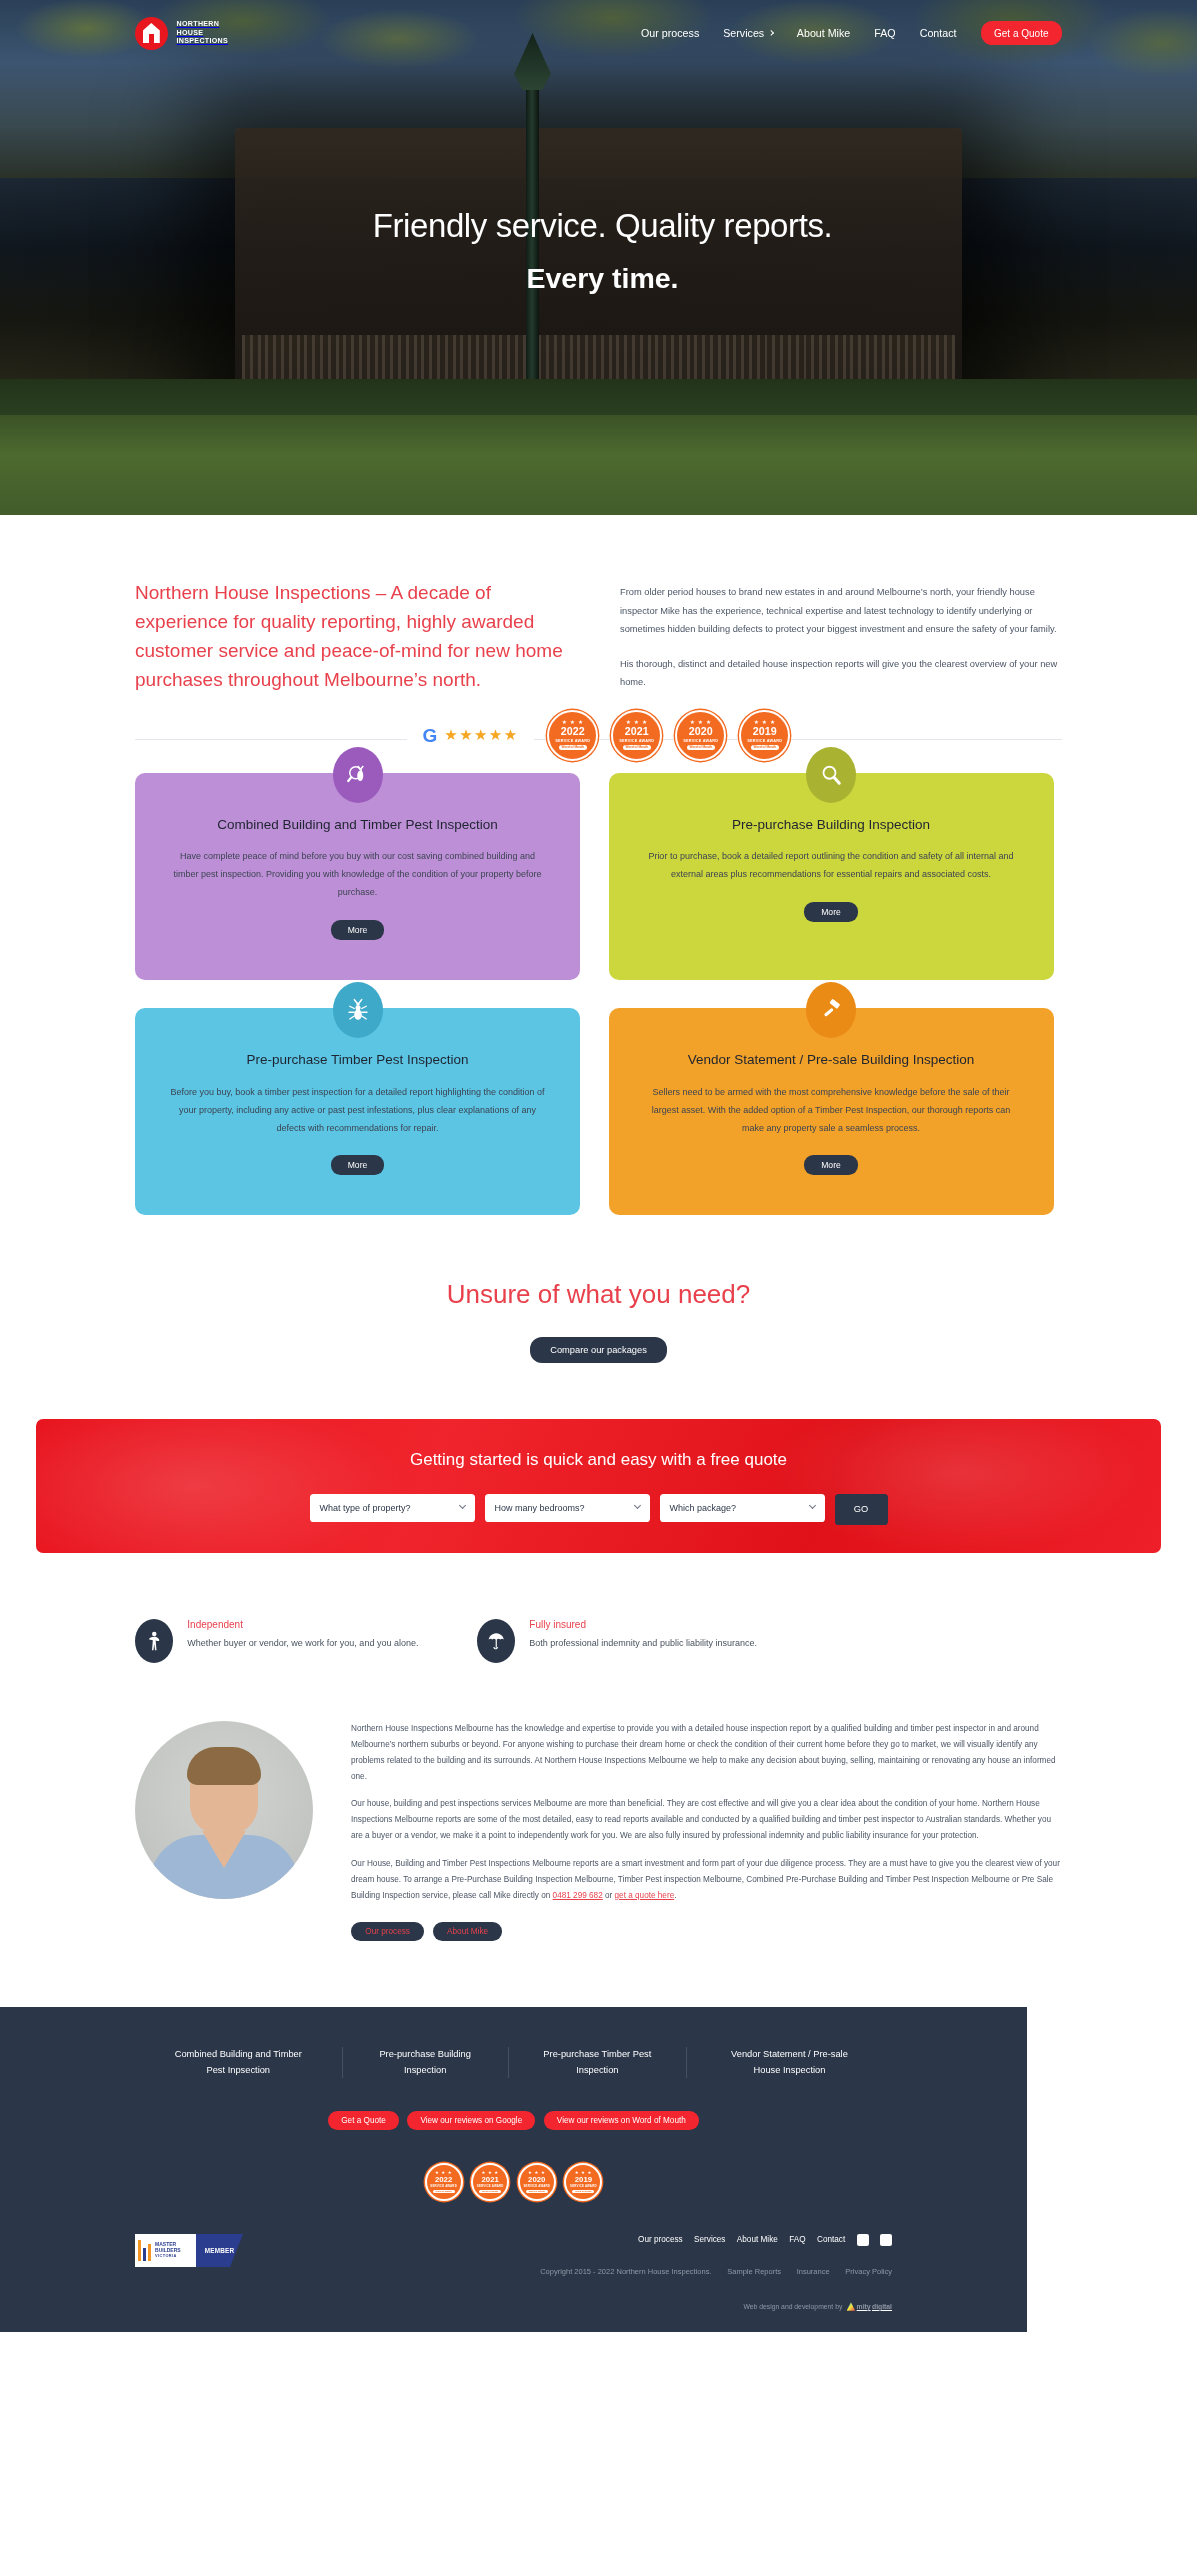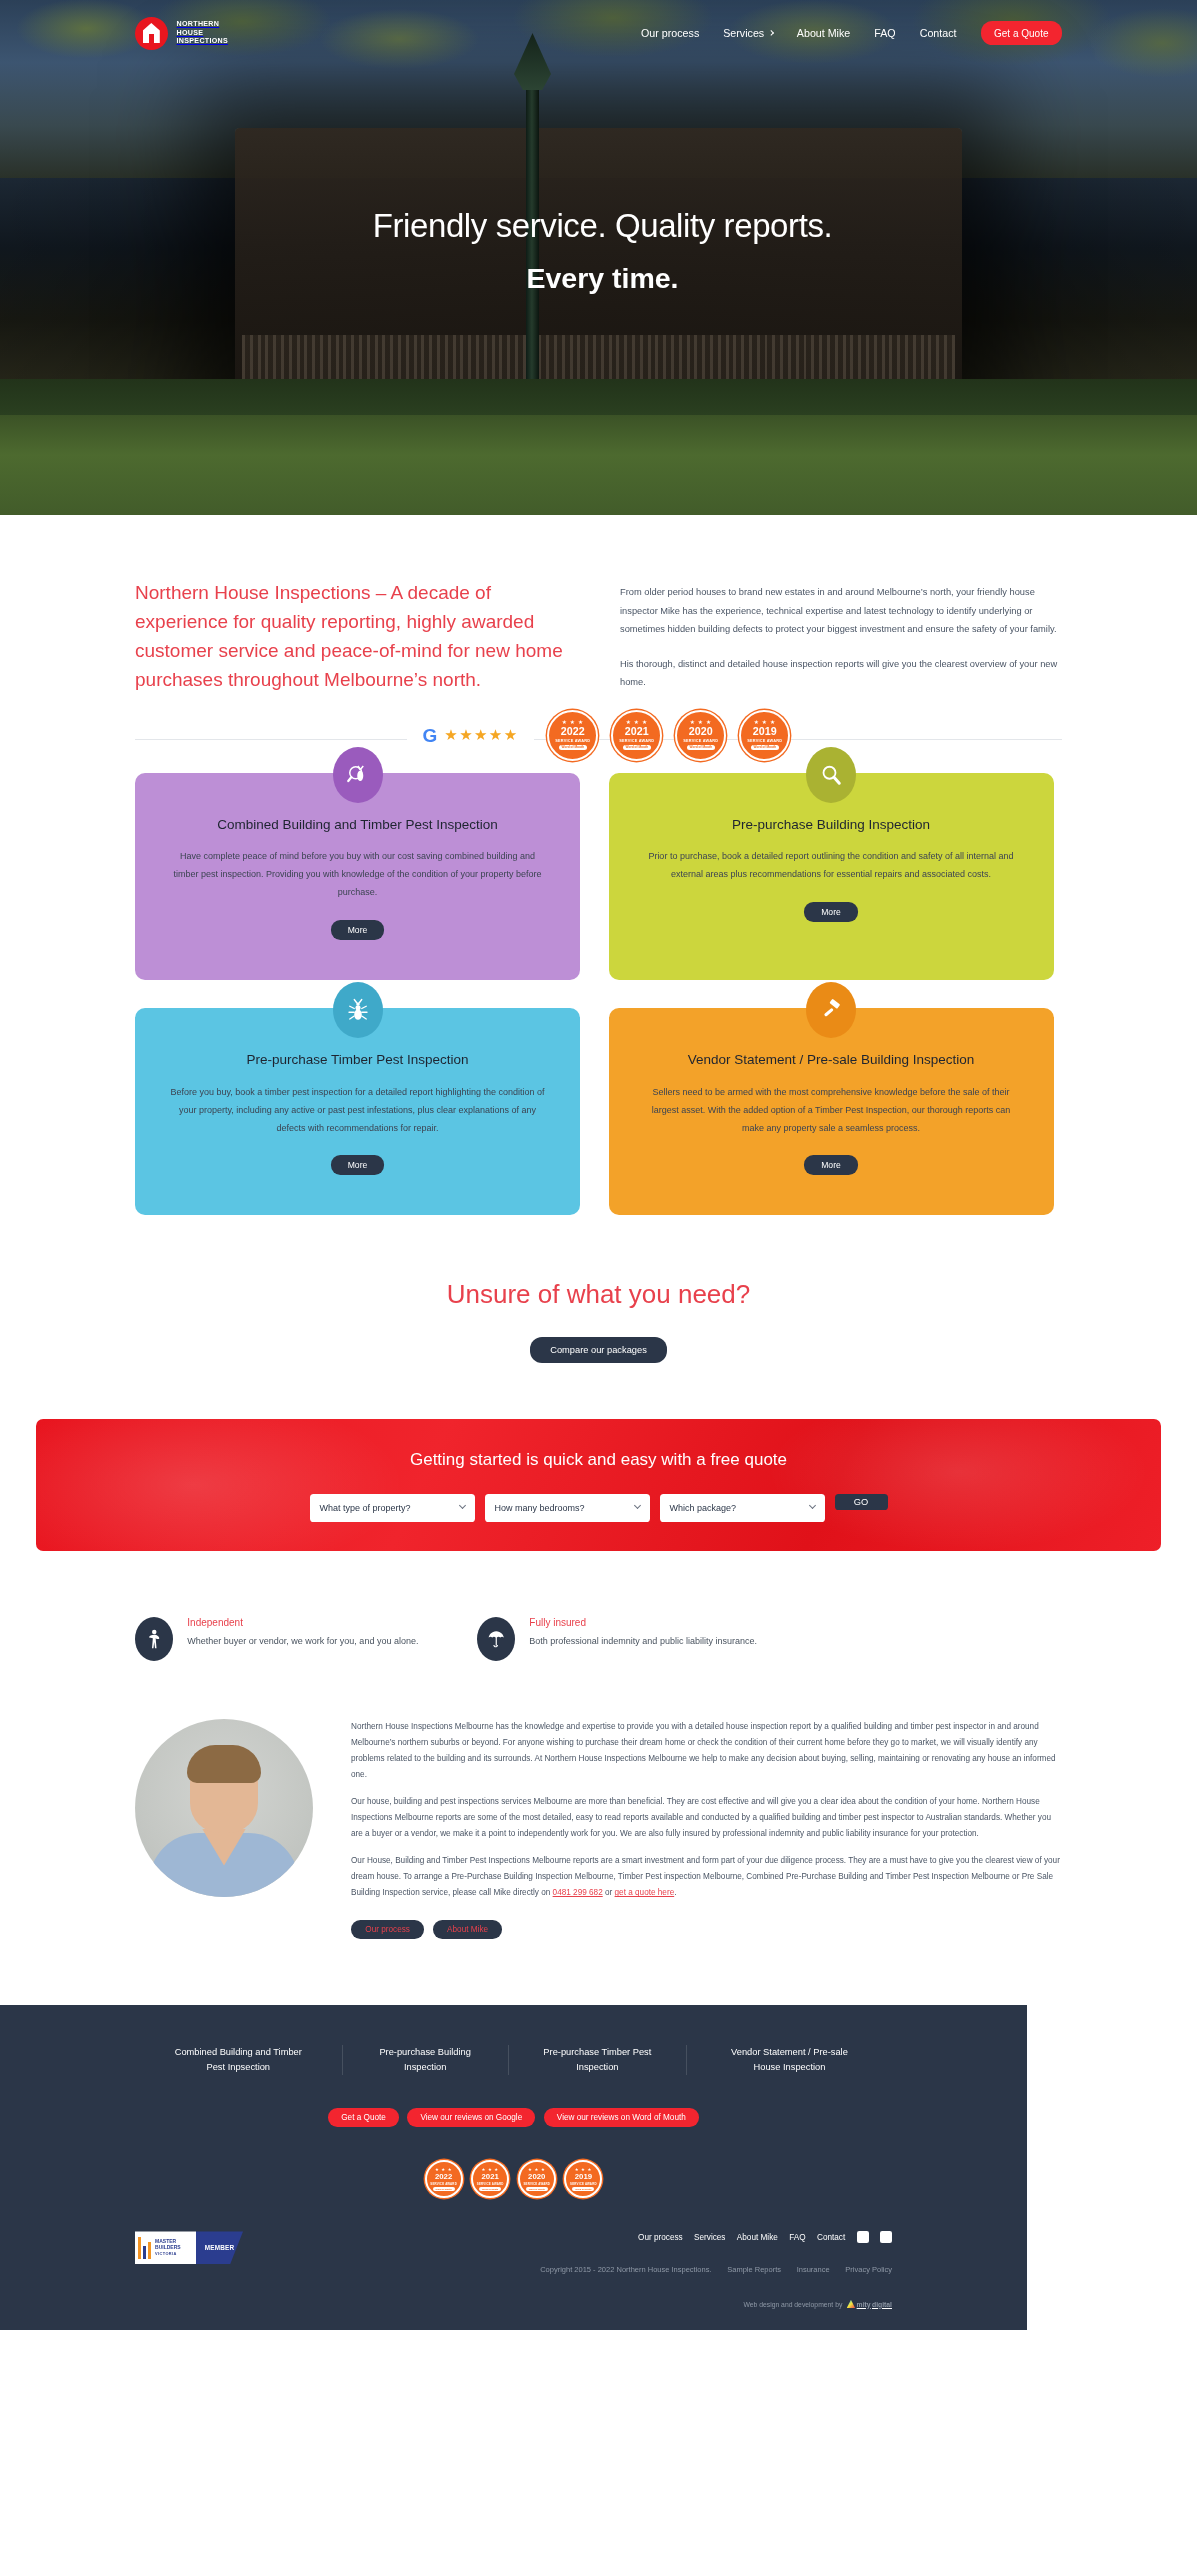--- a/index.html
+++ b/index.html
@@ -185,21 +185,21 @@
       linear-gradient(115deg, #e8151f 0%, #f0242c 35%, #e01119 70%, #ee1f28 100%);
   }
   .quote h3 { color: #fff; font-size: 17px; font-weight: 400; margin-bottom: 24px; position: relative; z-index: 2; }
   .quote-form { display: flex; justify-content: center; gap: 10px; position: relative; z-index: 2; }
   .sel {
     width: 165px; height: 28.5px; background: #fff; border-radius: 3.6px;
     display: flex; align-items: center; padding: 0 10px; font-size: 9px; color: #2b3648;
   }
   .sel .caret { margin-left: auto; width: 5px; height: 5px; border-right: 1.1px solid #6b7380; border-bottom: 1.1px solid #6b7380; transform: rotate(45deg) translate(-1.4px,-1.4px); }
   .btn-go {
-    width: 53px; height: 16px; background: #2b3648; color: #fff; border-radius: 3.6px;
+    width: 53px; height: 31px; background: #2b3648; color: #fff; border-radius: 3.6px;
     display: flex; align-items: center; justify-content: center; font-size: 9.3px; text-decoration: none;
   }
 
   
   .features { width: 1197px; padding: 66px 135px 0; display: flex; gap: 43px; }
   .feature { display: flex; gap: 14.3px; width: 299px; }
   .feat-icon {
     width: 38px; height: 44px; border-radius: 50%; background: #2b3648; flex: none;
     display: flex; align-items: center; justify-content: center;
   }

